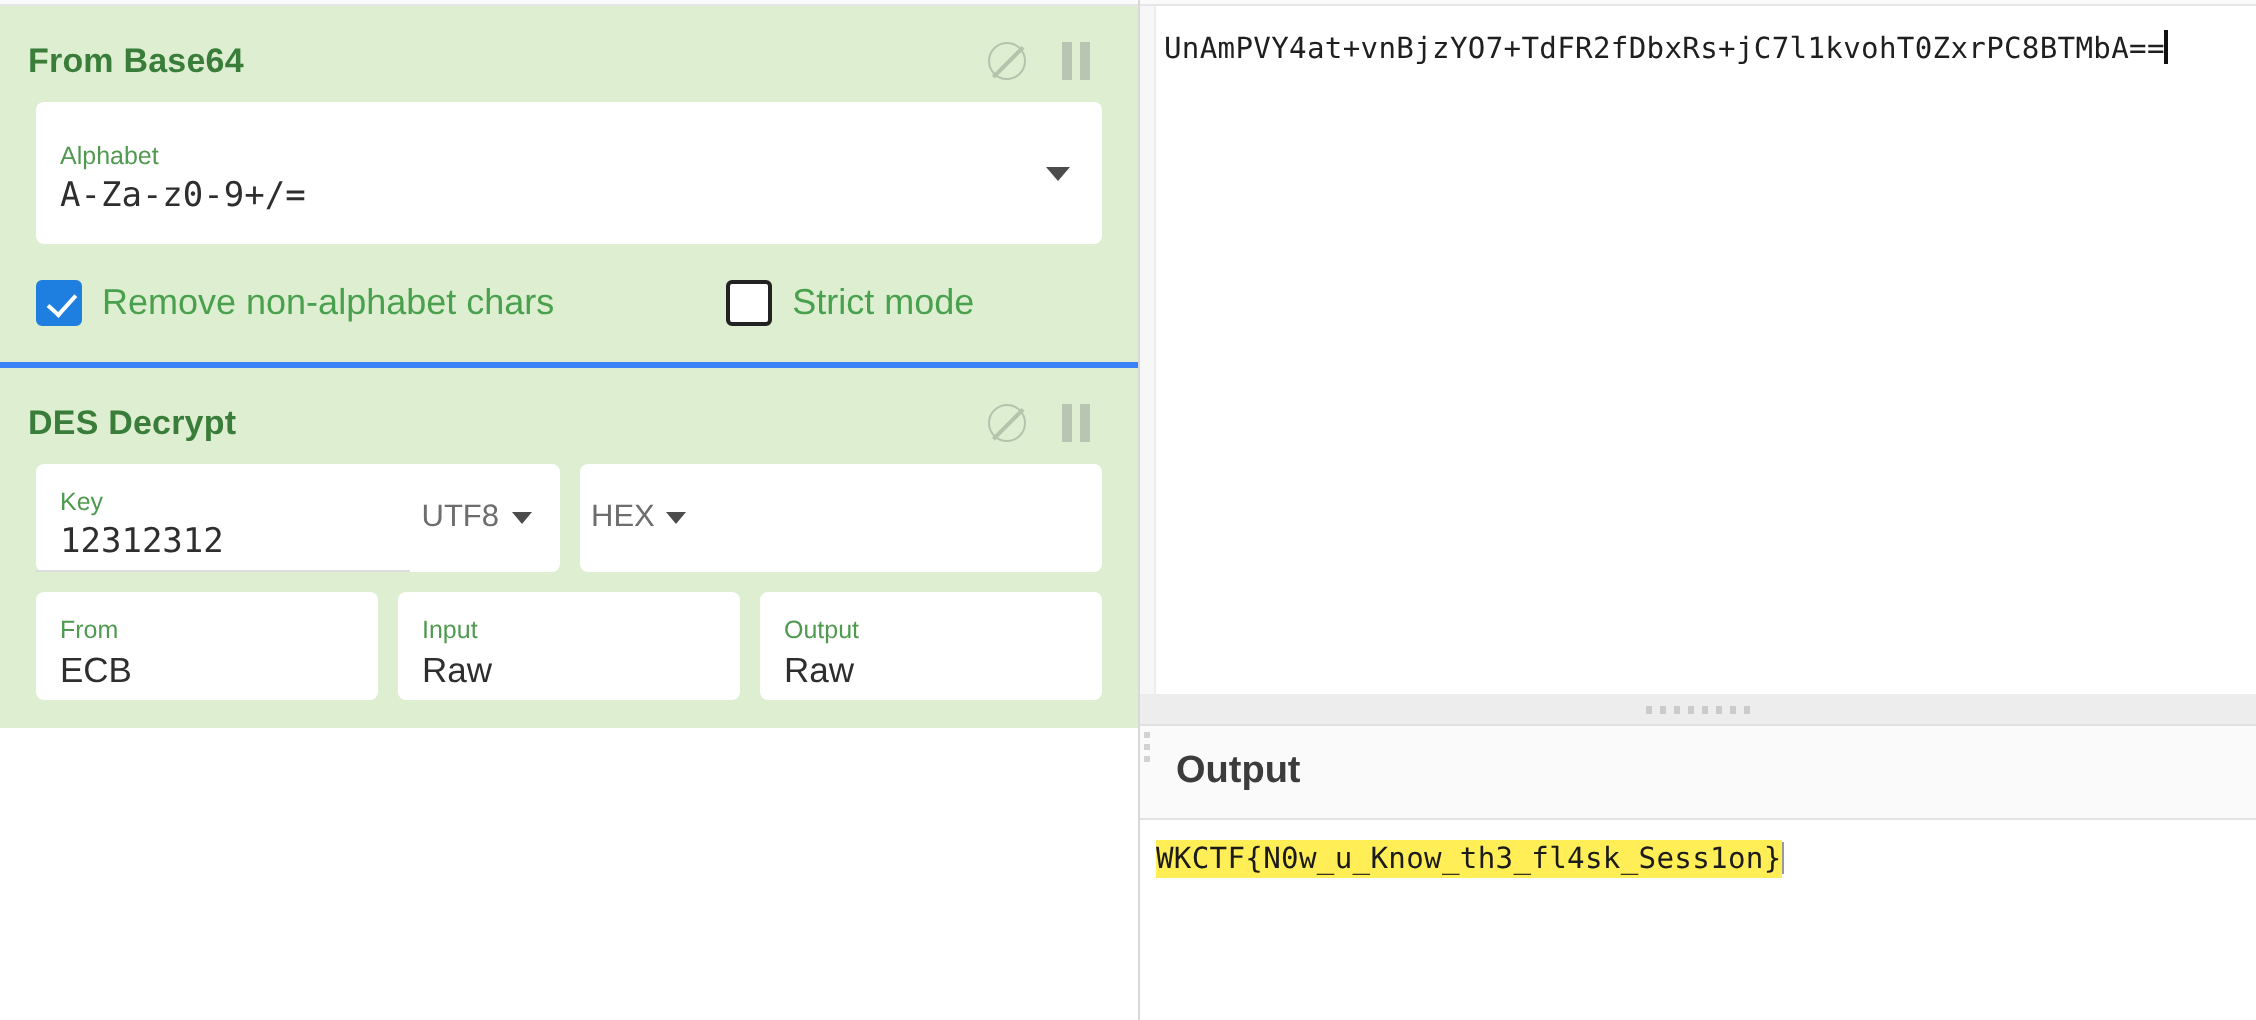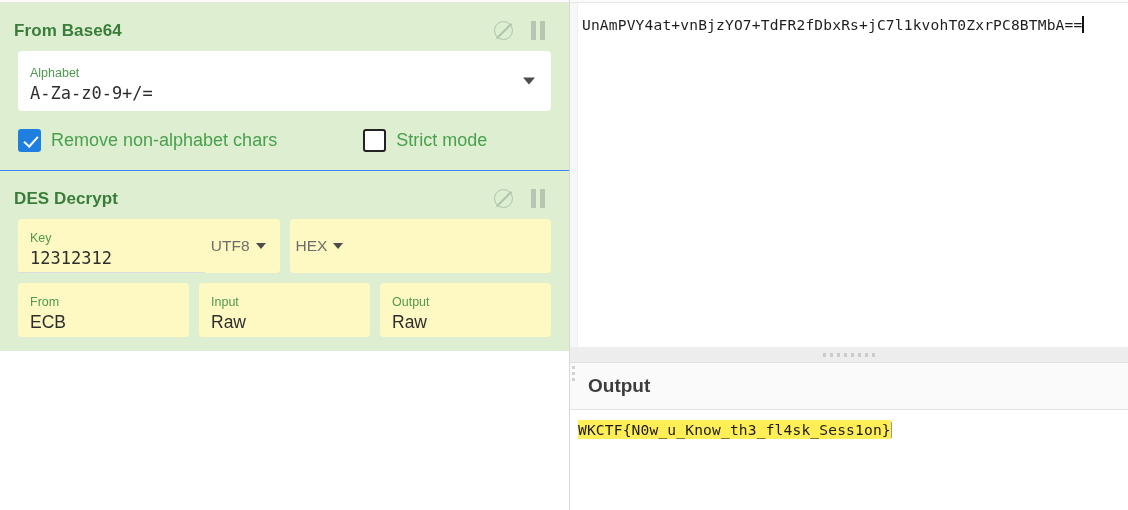--- a/index.html
+++ b/index.html
@@ -33,21 +33,21 @@
   }
   .operations {
     background: #ddeed1;
   }
   .operation {
     position: relative;
     background: #ddeed1;
     padding: 0 0 14px 0;
   }
   .operation + .operation {
-    border-top: 1px solid #3b82f6;
+    border-top: 3px solid #3b82f6;
   }
 
   .op-header {
     display: flex;
     align-items: flex-start;
     justify-content: space-between;
     padding: 18px 22px 10px 14px;
   }
   .op-title {
     font-size: 17px;
@@ -89,21 +89,21 @@
   
   .ing-row {
     display: flex;
     padding: 0 18px;
     gap: 10px;
   }
   .ing-row + .ing-row { margin-top: 10px; }
 
   .field {
     position: relative;
-    background: #fef9c3;
+    background: #ffffff;
     border-radius: 4px;
     height: 54px;
     display: flex;
     align-items: flex-end;
     padding: 0;
     flex: 1;
   }
   .field-inner {
     position: relative;
     flex: 1;
@@ -166,21 +166,21 @@
     border-right: 5px solid transparent;
     border-top: 6px solid #4c4c4c;
   }
 
   
   .select-field {
     position: relative;
     margin: 0 18px;
     background: #fff;
     border-radius: 4px;
-    height: 60px;
+    height: 71px;
     display: flex;
     align-items: center;
     cursor: pointer;
   }
   .select-field .field-inner { justify-content: center; }
   .select-caret {
     position: absolute;
     right: 16px;
     top: 50%;
     transform: translateY(-50%);

